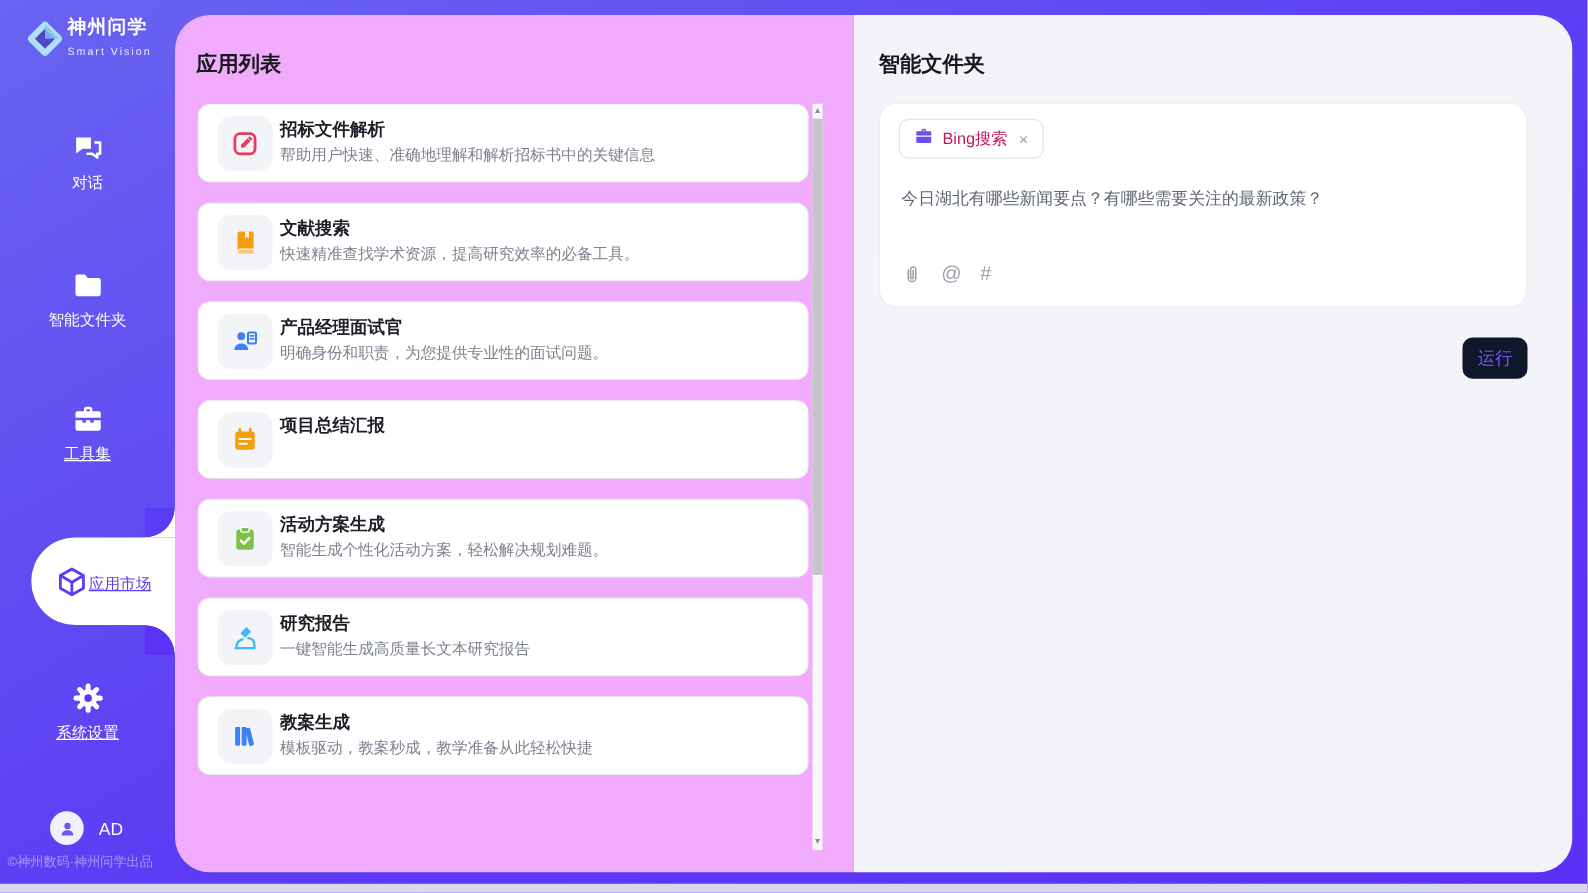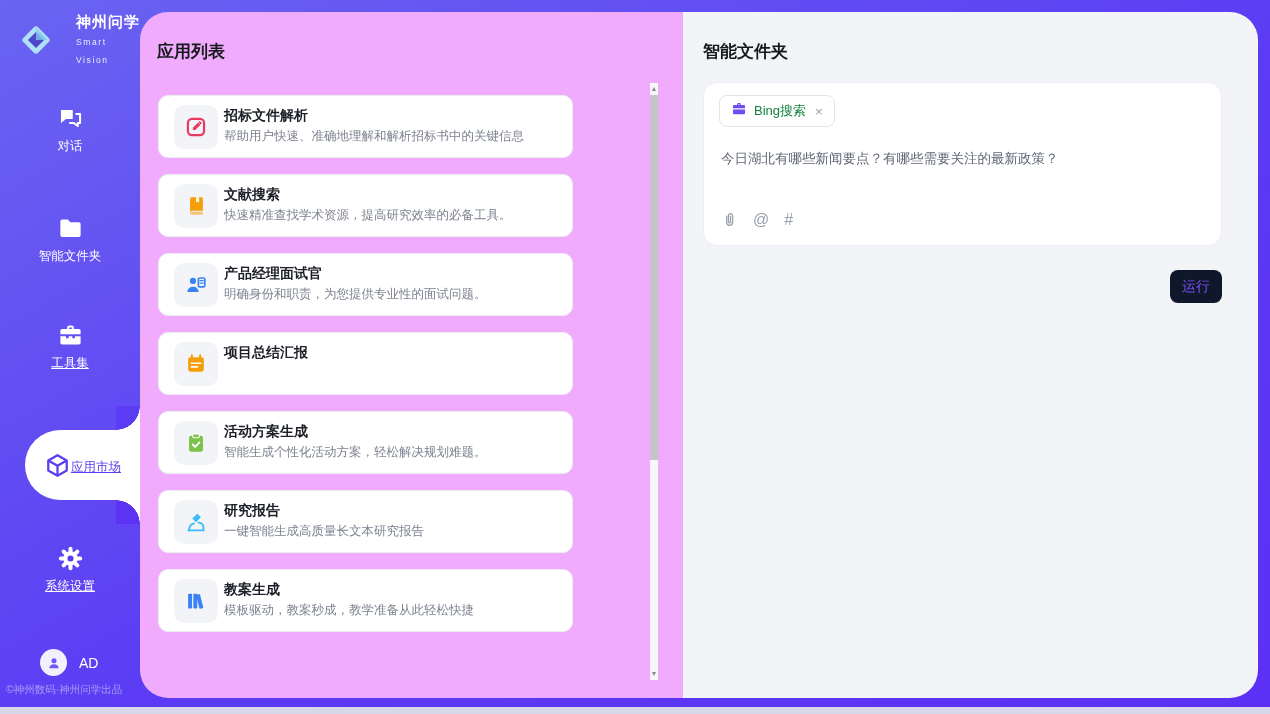--- a/index.html
+++ b/index.html
@@ -6,21 +6,21 @@
   html,body { width:1270px; height:714px; overflow:hidden; }
   body {
     font-family:"Liberation Sans","DejaVu Sans",sans-serif;
     background:linear-gradient(150deg,#6a64f1 0%,#5b3bf4 55%,#5c30f5 100%);
     position:relative; color:#17181c;
   }
   .bottom-strip{position:absolute;left:0;bottom:0;width:1270px;height:7px;background:#d8d8ea;}
 
   
   .sidebar{position:absolute;left:0;top:0;width:140px;height:714px;}
-  .logo{position:absolute;left:18px;top:13px;display:flex;align-items:center;gap:22px;}
+  .logo{position:absolute;left:18px;top:13px;display:flex;align-items:center;gap:0;}
   .logo-diamond svg{width:36px;height:36px;display:block;}
   .logo-name{color:#fff;font-size:15px;font-weight:700;letter-spacing:1px;line-height:18px;}
   .logo-sub{color:#e8ecff;font-size:8.5px;letter-spacing:1.6px;line-height:11px;}
   .nav-item{position:absolute;left:0;width:140px;text-align:center;cursor:pointer;}
   .nav-icon svg{width:27px;height:27px;display:block;margin:0 auto;color:#fff;}
   .nav-label{display:block;margin-top:6px;font-size:12.5px;color:#fff;}
   .nav-label.u{text-decoration:underline;}
   .nav-item.active{left:25px;width:115px;height:70px;background:#fff;border-radius:35px 0 0 35px;
     display:flex;flex-direction:row;align-items:center;justify-content:center;}
   .nav-item.active .nav-icon svg{color:#5b3df2;}
@@ -35,43 +35,43 @@
   .copyright{position:absolute;left:6px;top:683px;color:rgba(255,255,255,0.45);font-size:10.5px;white-space:nowrap;}
 
   
   .content{position:absolute;left:140px;top:12px;width:1118px;height:686px;border-radius:28px;overflow:hidden;display:flex;}
 
   
   .list-panel{position:relative;width:543px;height:686px;background:#f0abfc;}
   .panel-title{position:absolute;font-size:17px;font-weight:700;color:#17181c;}
   .list-panel .panel-title{left:17px;top:28px;}
   .cards{position:absolute;left:18px;top:71px;width:489px;height:615px;overflow:hidden;}
-  .card{position:relative;width:415px;height:63px;margin-bottom:16px;background:#fff;
-    border:1px solid #ececf1;border-radius:10px;cursor:pointer;margin-top:12px;}
+  .card{position:relative;width:489px;height:63px;margin-bottom:16px;background:#fff;
+    border:1px solid #ececf1;border-radius:10px;cursor:pointer;}
   .card.selected{background:#efe8fd;border:1px solid #8a63f6;}
   .tile{position:absolute;left:15px;top:9px;width:44px;height:44px;border-radius:10px;background:#f3f4f8;
     display:flex;align-items:center;justify-content:center;}
   .card.selected .tile{background:#f7f3fe;}
   .tile svg{width:22px;height:22px;}
   .card-title{position:absolute;left:65px;top:11px;font-size:14px;font-weight:700;color:#1c1f27;}
   .card-desc{position:absolute;left:65px;top:32px;font-size:12.5px;color:#7d828f;white-space:nowrap;}
   .scrollbar{position:absolute;left:510px;top:71px;width:8px;height:597px;background:#f7f7f9;}
   .sb-arrow{position:absolute;left:0;width:8px;height:12px;color:#8c8c94;font-size:7px;line-height:12px;text-align:center;cursor:pointer;}
   .sb-arrow.up{top:0;} .sb-arrow.down{bottom:0;}
   .sb-thumb{position:absolute;left:0;top:12px;width:8px;height:365px;background:#c4c4c9;cursor:pointer;}
 
   
   .detail-panel{position:relative;width:575px;height:686px;background:#f3f4f8;}
   .detail-panel .panel-title{left:20px;top:28px;}
   .input-card{position:absolute;left:20px;top:70px;width:519px;height:164px;background:#fff;
     border:1px solid #ebedf2;border-radius:14px;}
   .chip{position:absolute;left:15px;top:12px;height:32px;display:inline-flex;align-items:center;gap:7px;
     padding:0 11px;background:#fff;border:1px solid #e2e4ea;border-radius:8px;cursor:default;}
   .chip svg{width:16px;height:16px;color:#6d4df6;}
-  .chip-label{font-size:13px;color:#15803d;}
+  .chip-label{font-size:13px;color:#be185d;}
   .chip-close{font-size:13px;color:#9aa1ad;margin-left:2px;cursor:pointer;}
   .question{position:absolute;left:17px;top:66px;width:480px;font-size:13.5px;color:#5f6674;line-height:19px;}
   .tool-row{position:absolute;left:17px;top:128px;display:flex;align-items:center;gap:15px;}
   .tool-ic{color:#9aa1ad;cursor:pointer;display:flex;align-items:center;}
   .tool-ic svg{width:17px;height:17px;}
   .tool-ic .glyph{font-size:16px;line-height:17px;font-weight:400;}
   .run-btn{position:absolute;left:487px;top:258px;width:52px;height:33px;background:#0f172a;color:#7a52f7;
     font-size:14px;border:none;border-radius:8px;cursor:pointer;display:flex;align-items:center;justify-content:center;}
 </style>
 </head>

